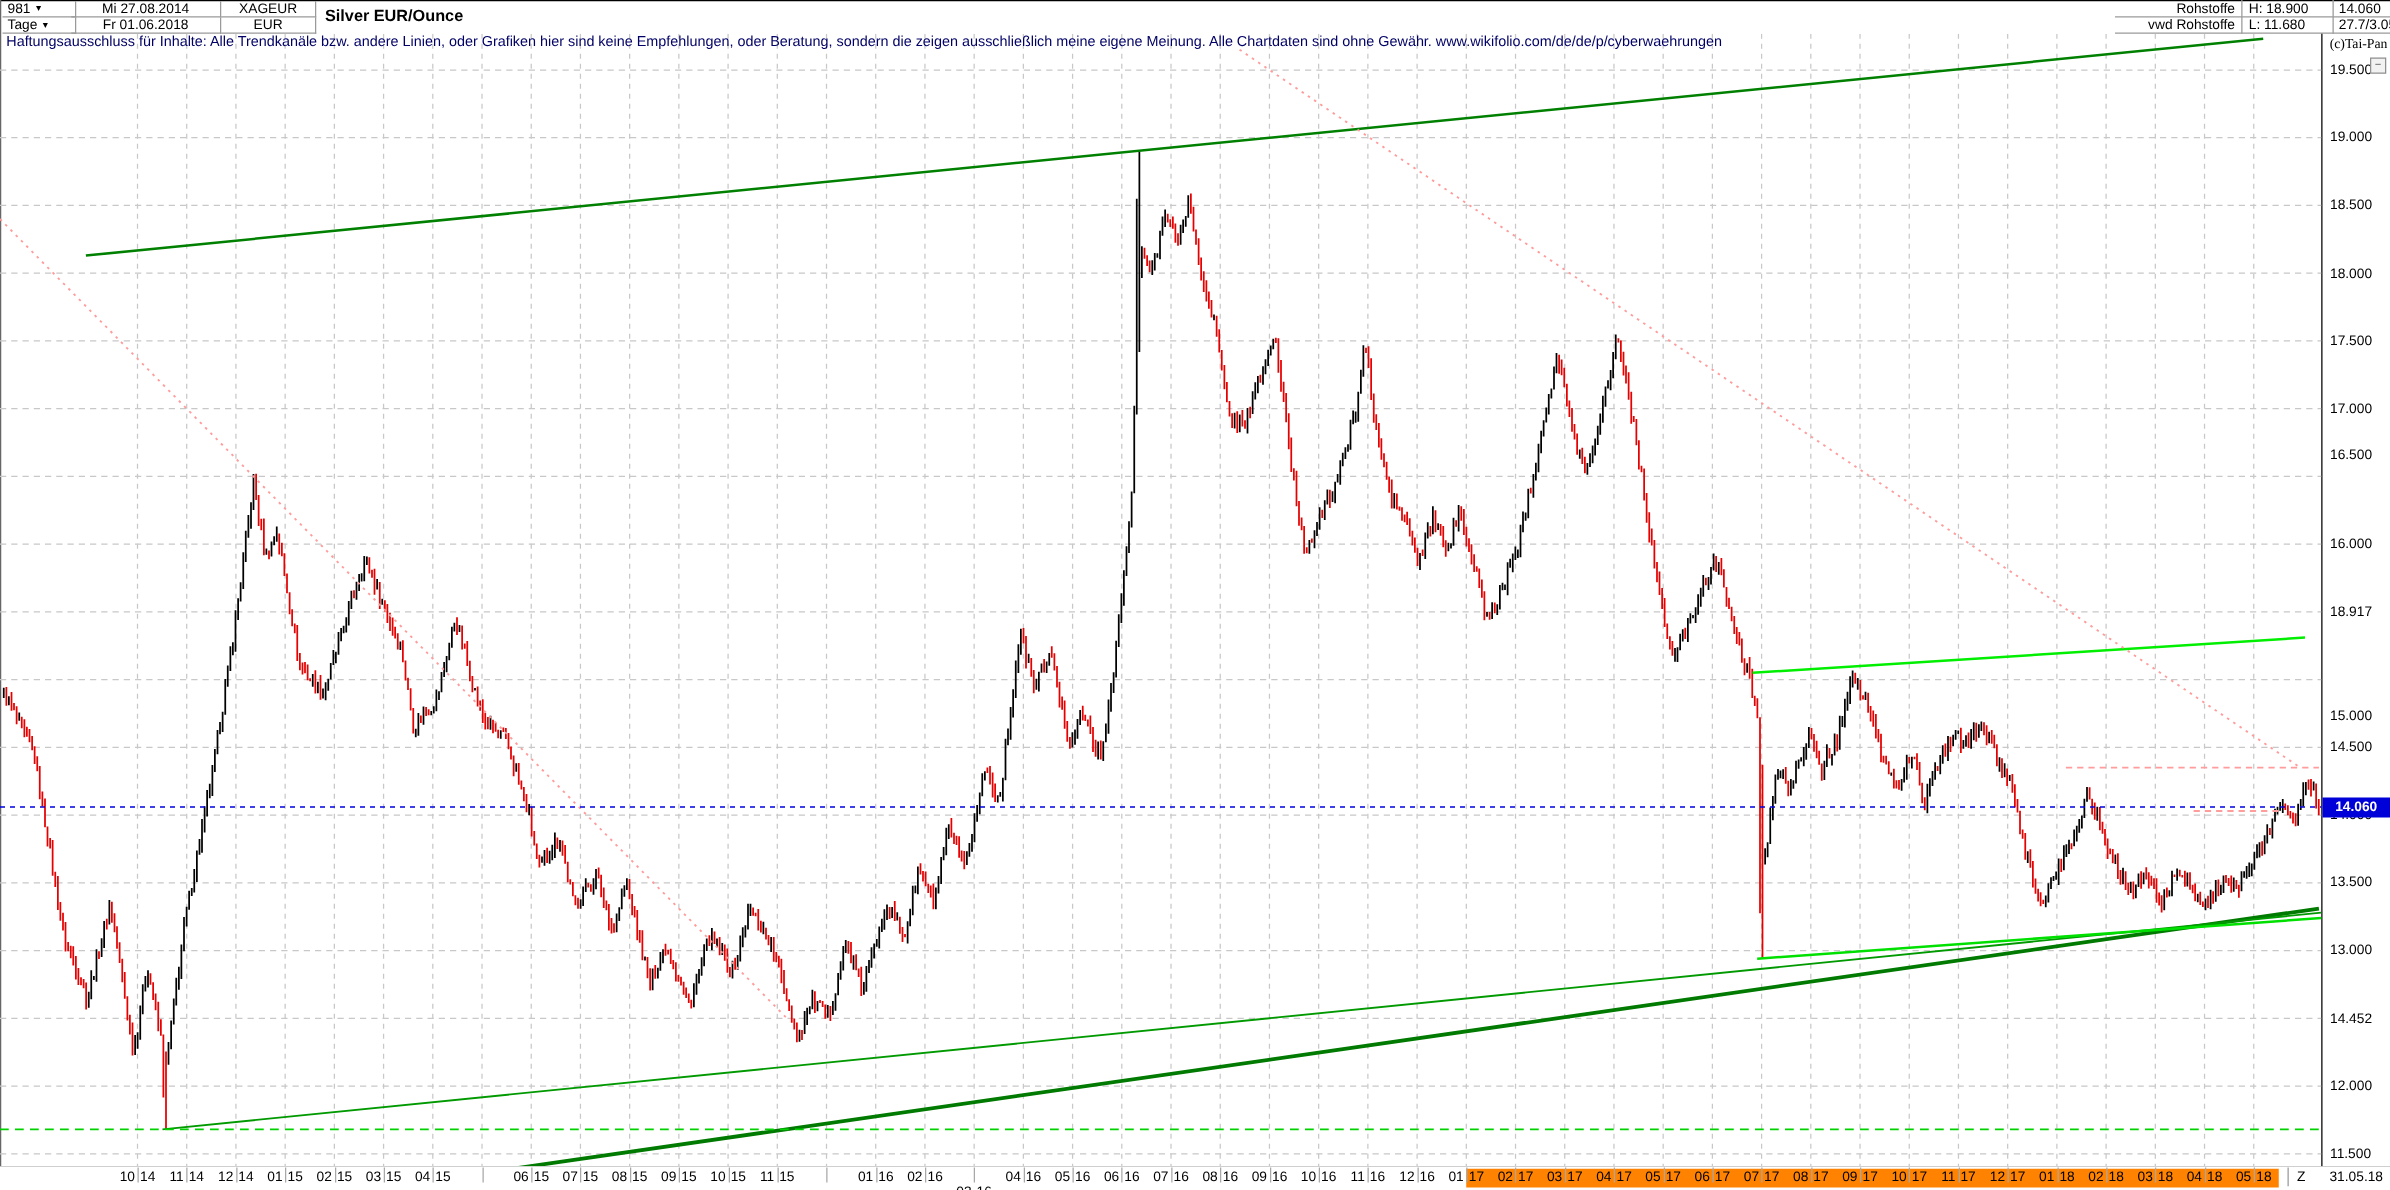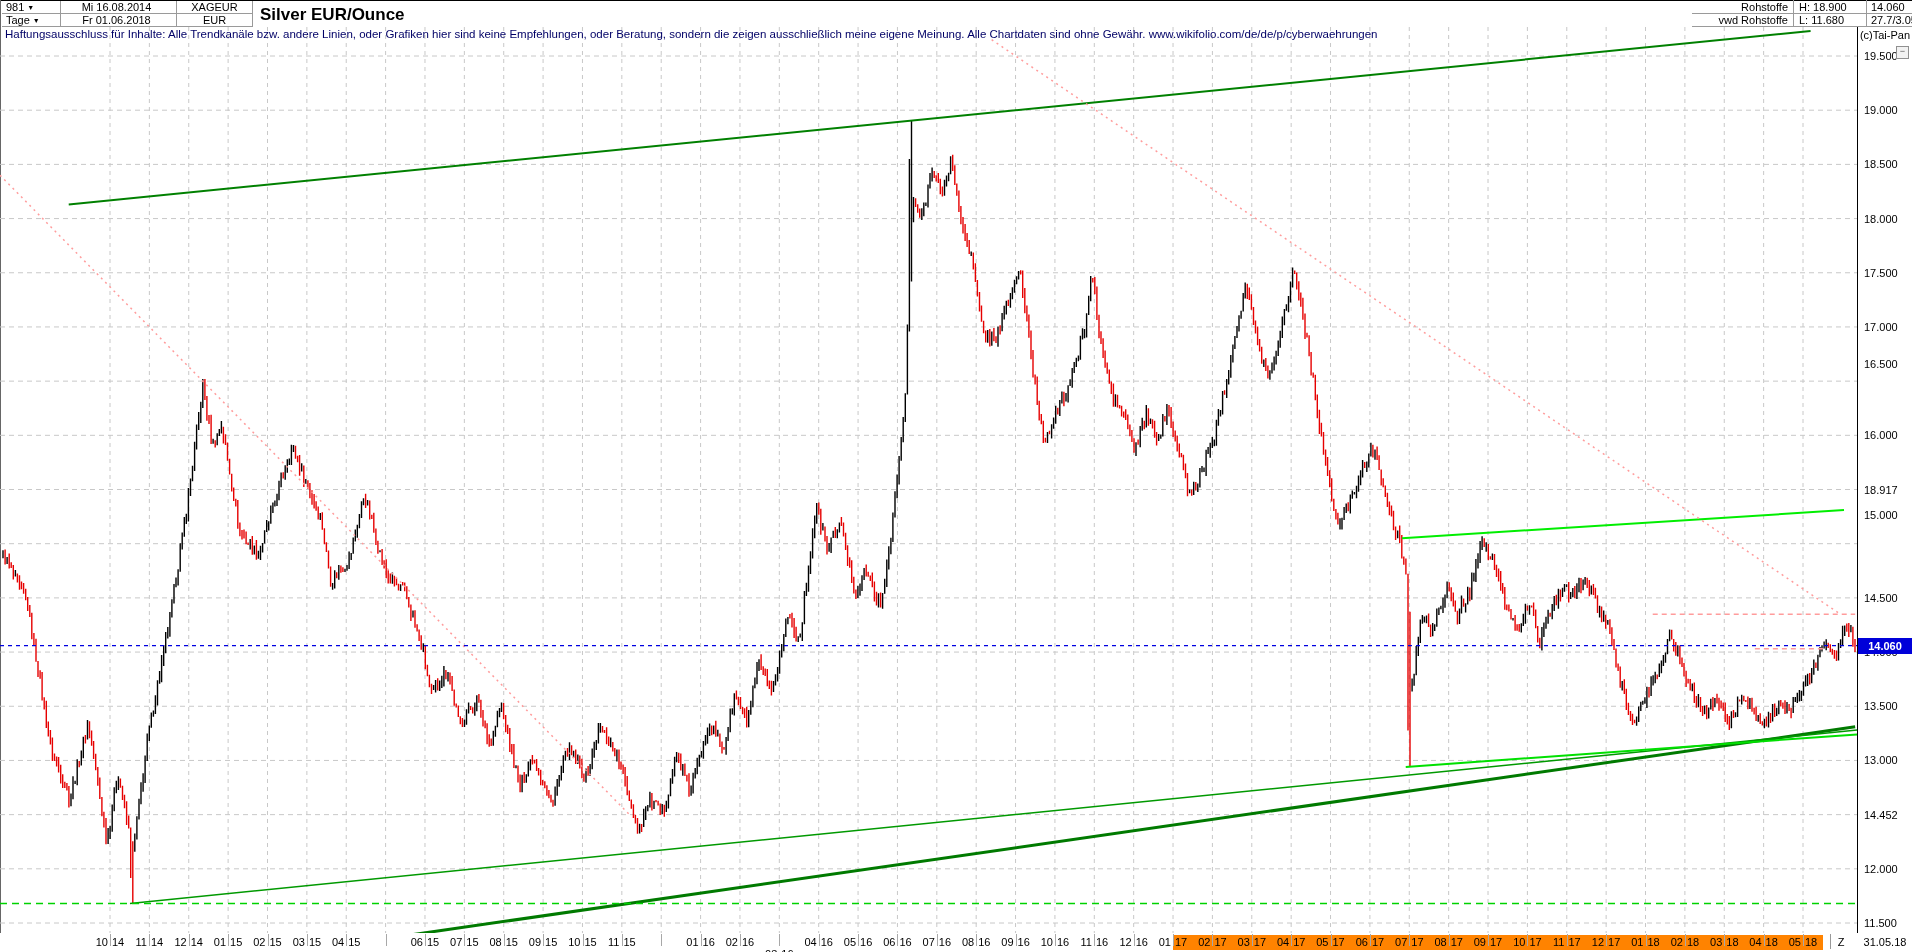--- a/index.html
+++ b/index.html
@@ -6,23 +6,23 @@
   #screen{position:relative;width:1912px;height:952px;background:#fff;overflow:hidden;
           font-family:"Liberation Sans",sans-serif;color:#000;}
   .abs{position:absolute;}
   .cell{position:absolute;font-size:11px;line-height:12px;white-space:nowrap;overflow:hidden;}
   .cb{border-right:1px solid #9a9a9a;border-bottom:1px solid #9a9a9a;}
   .ctr{text-align:center;}
   .rgt{text-align:right;}
   .hline{position:absolute;background:#9a9a9a;height:1px;}
   .vline{position:absolute;background:#9a9a9a;width:1px;}
   .blk{background:#000;}
-  #title{position:absolute;left:260px;top:5px;font-size:17px;font-weight:bold;}
+  #title{position:absolute;left:260px;top:5px;font-size:13px;font-weight:bold;}
   #disclaimer{position:absolute;left:5px;top:28px;font-size:11.5px;color:#000066;z-index:6;white-space:nowrap;}
-  #copyright{position:absolute;left:1838px;top:29px;width:72px;font-size:11px;text-align:right;z-index:6;}
+  #copyright{position:absolute;left:1838px;top:29px;width:72px;font-size:11px;text-align:right;z-index:6;font-family:Liberation Serif, serif;}
   .arrow{font-size:7px;position:relative;top:-1px;margin-left:3px;}
   #chart-svg{position:absolute;left:0;top:27px;z-index:2;}
   .ylab{position:absolute;left:1864px;width:46px;font-size:11px;line-height:12px;z-index:3;}
   #price-badge{position:absolute;left:1858px;width:54px;height:16px;color:#fff;font-size:11px;font-weight:bold;
                text-align:center;line-height:16px;z-index:4;}
   #xaxis{position:absolute;left:0;top:933px;width:1912px;height:19px;background:#fff;z-index:3;}
   #orange-band{position:absolute;top:2px;height:15px;z-index:1;}
   .mtick{position:absolute;top:1px;width:1px;height:12px;background:#a8a8a8;z-index:2;}
   .mlab{position:absolute;top:3px;width:40px;margin-left:-20px;text-align:center;font-size:11px;z-index:3;}
   .mlab span{padding:0 2px;}
@@ -39,21 +39,21 @@
   <div class="abs blk" style="left:0;top:0;width:1912px;height:1px;"></div>
   <div class="abs" style="left:0;top:0;width:1px;height:952px;background:#666;"></div>
   <div class="abs blk" style="left:0;top:950px;width:1912px;height:2px;"></div>
 
   <div class="cell cb" style="left:2px;top:1px;width:54px;height:12px;padding-left:4px;">
     <span>981</span><span class="arrow">▼</span>
   </div>
   <div class="cell cb" style="left:2px;top:14px;width:54px;height:12px;padding-left:4px;">
     <span>Tage</span><span class="arrow">▼</span>
   </div>
-  <div class="cell cb ctr" style="left:57px;top:1px;width:119px;height:12px;">Mi 16.08.2014</div>
+  <div class="cell cb ctr" style="left:57px;top:1px;width:119px;height:12px;">Mi 27.08.2014</div>
   <div class="cell cb ctr" style="left:57px;top:14px;width:119px;height:12px;">Fr 01.06.2018</div>
   <div class="cell cb ctr" style="left:177px;top:1px;width:75px;height:12px;">XAGEUR</div>
   <div class="cell cb ctr" style="left:177px;top:14px;width:75px;height:12px;">EUR</div>
   <div id="title">Silver EUR/Ounce</div>
 
   <div class="cell rgt" style="left:1692px;top:1px;width:96px;height:12px;">Rohstoffe</div>
   <div class="cell rgt" style="left:1692px;top:14px;width:96px;height:12px;">vwd Rohstoffe</div>
   <div class="vline" style="left:1793px;top:0;height:27px;"></div>
   <div class="cell" style="left:1799px;top:1px;width:64px;height:12px;">H: 18.900</div>
   <div class="cell" style="left:1799px;top:14px;width:64px;height:12px;">L: 11.680</div>
@@ -149,21 +149,21 @@
   <div id="yaxis">
       <div class="ylab" style="top: 50px;">19.500</div>
       <div class="ylab" style="top: 104.188px;">19.000</div>
       <div class="ylab" style="top: 158.375px;">18.500</div>
       <div class="ylab" style="top: 212.562px;">18.000</div>
       <div class="ylab" style="top: 266.75px;">17.500</div>
       <div class="ylab" style="top: 320.938px;">17.000</div>
       <div class="ylab" style="top: 358px;">16.500</div>
       <div class="ylab" style="top: 429.312px;">16.000</div>
       <div class="ylab" style="top: 483.5px;">18.917</div>
-      <div class="ylab" style="top: 509px;">15.000</div>
+      <div class="ylab" style="top: 567px;">15.000</div>
       <div class="ylab" style="top: 591.875px;">14.500</div>
       <div class="ylab" style="top: 646.062px;">14.000</div>
       <div class="ylab" style="top: 700.25px;">13.500</div>
       <div class="ylab" style="top: 754.438px;">13.000</div>
       <div class="ylab" style="top: 808.625px;">14.452</div>
       <div class="ylab" style="top: 862.812px;">12.000</div>
       <div class="ylab" style="top: 917px;">11.500</div>
     </div>
   <div id="price-badge" style="top: 637.56px; background: rgb(0, 0, 217);">14.060</div>
 

